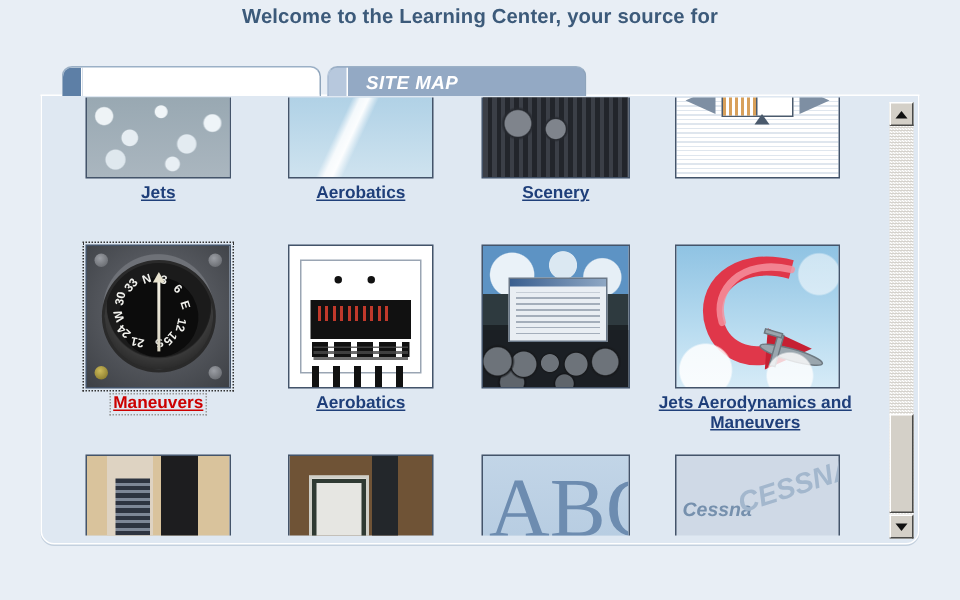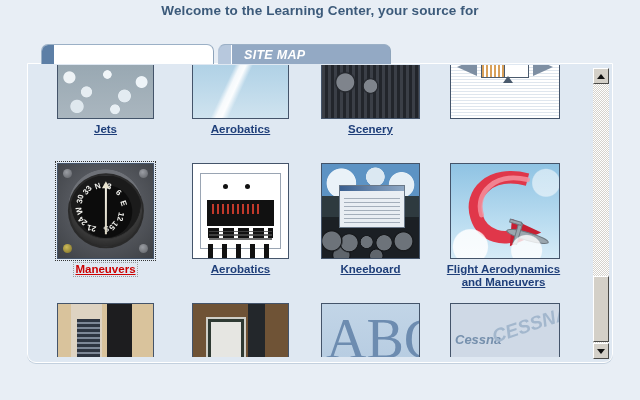--- a/index.html
+++ b/index.html
@@ -507,39 +507,38 @@
             <span class="caption">Aerobatics</span>
           </div>
           <div class="cell c2">
             <div class="thumb">
               <div class="art art-kb">
                 <div class="kb-clouds"></div>
                 <div class="kb-gauges"></div>
                 <div class="kb-dlg"></div>
               </div>
             </div>
-            <span class="caption">Kneeboard</span>
           </div>
           <div class="cell c3">
             <div class="thumb">
               <div class="art art-ba">
                 <div class="ba-clouds"></div>
                 <svg width="100%" height="100%" viewBox="0 0 110 96">
                   <path d="M78 16 C 40 6, 18 30, 26 54 C 32 74, 56 80, 70 70" fill="none" stroke="#e0374a" stroke-width="13" stroke-linecap="butt"></path>
                   <path d="M78 16 C 44 8, 24 30, 31 52" fill="none" stroke="#f4909e" stroke-width="5" stroke-linecap="round" opacity=".85"></path>
                   <polygon points="62,56 92,70 60,84" fill="#c62033"></polygon>
                   <g fill="#9aa6ae" stroke="#6d7880" stroke-width="1">
                     <ellipse cx="78" cy="74" rx="22" ry="4" transform="rotate(16 78 74)"></ellipse>
                     <rect x="66" y="60" width="4" height="22" transform="rotate(16 68 71)"></rect>
                     <rect x="60" y="58" width="12" height="3" transform="rotate(16 66 59)"></rect>
                   </g>
                 </svg>
               </div>
             </div>
-            <span class="caption">Flight Aerodynamics and Maneuvers</span>
+            <span class="caption">Jets Aerodynamics and Maneuvers</span>
           </div>
         </div>
 
         <div class="row">
           <div class="cell c0">
             <div class="thumb">
               <div class="art art-desk1"></div>
             </div>
           </div>
           <div class="cell c1">

